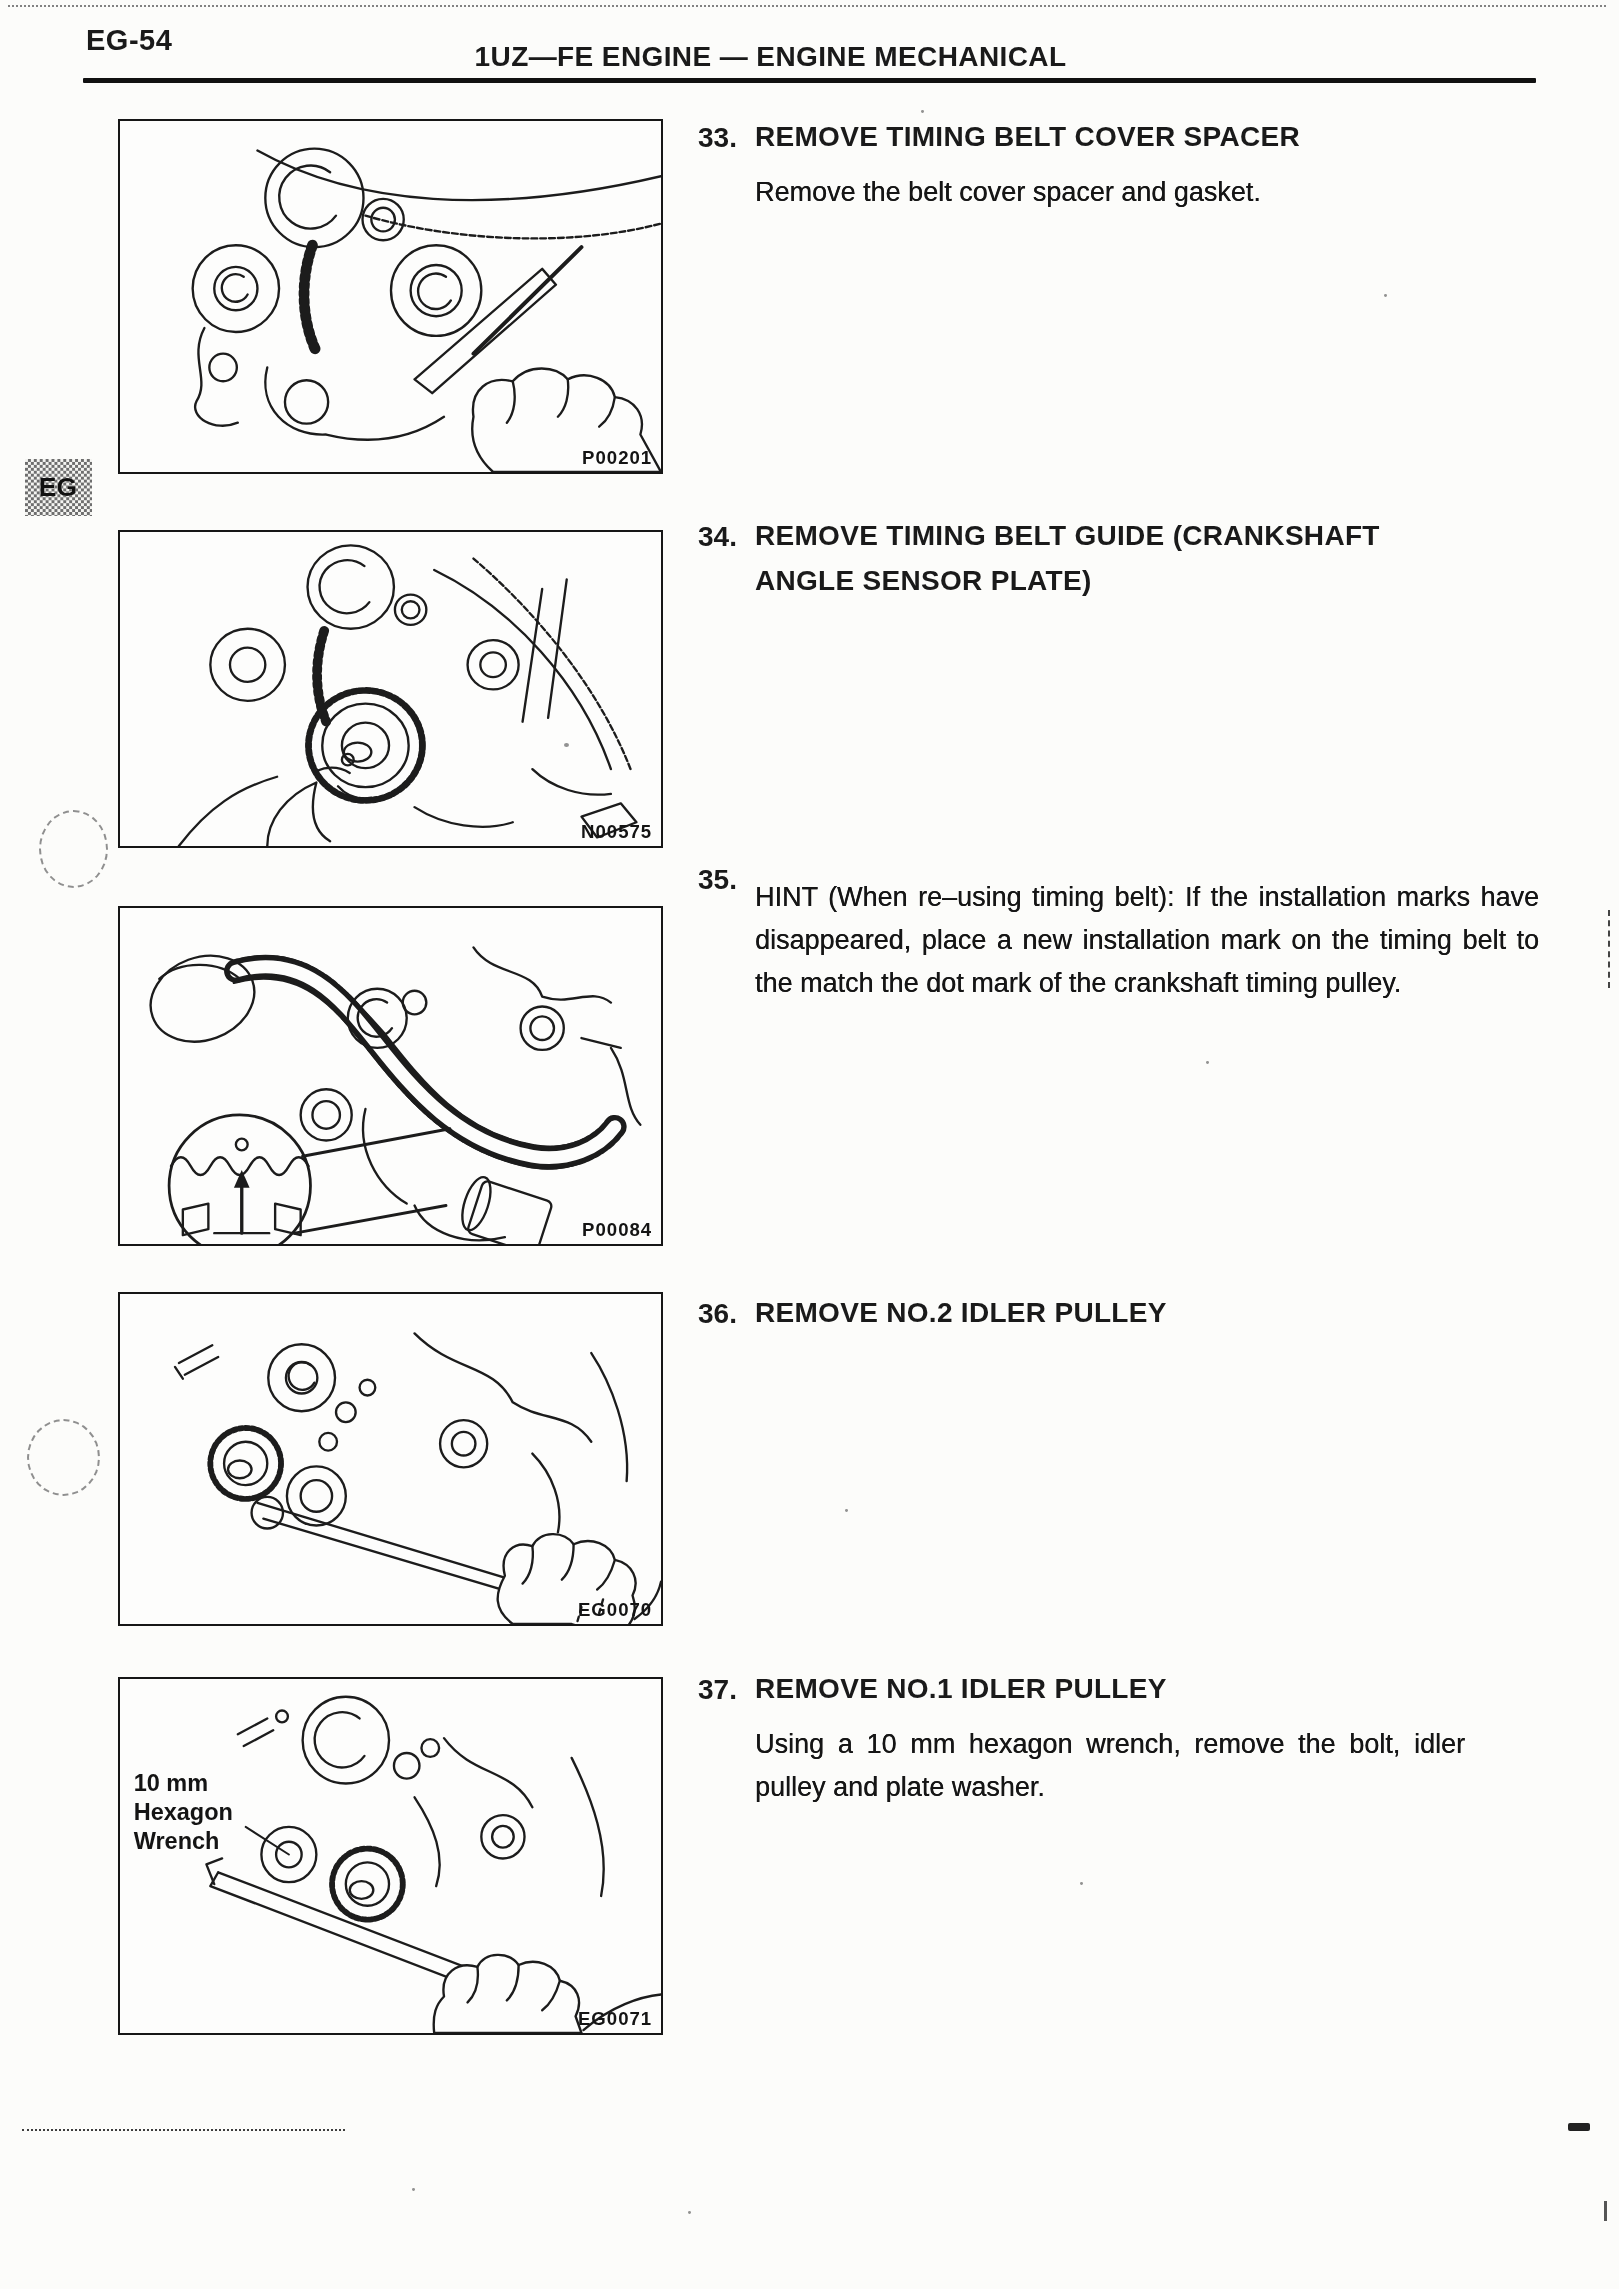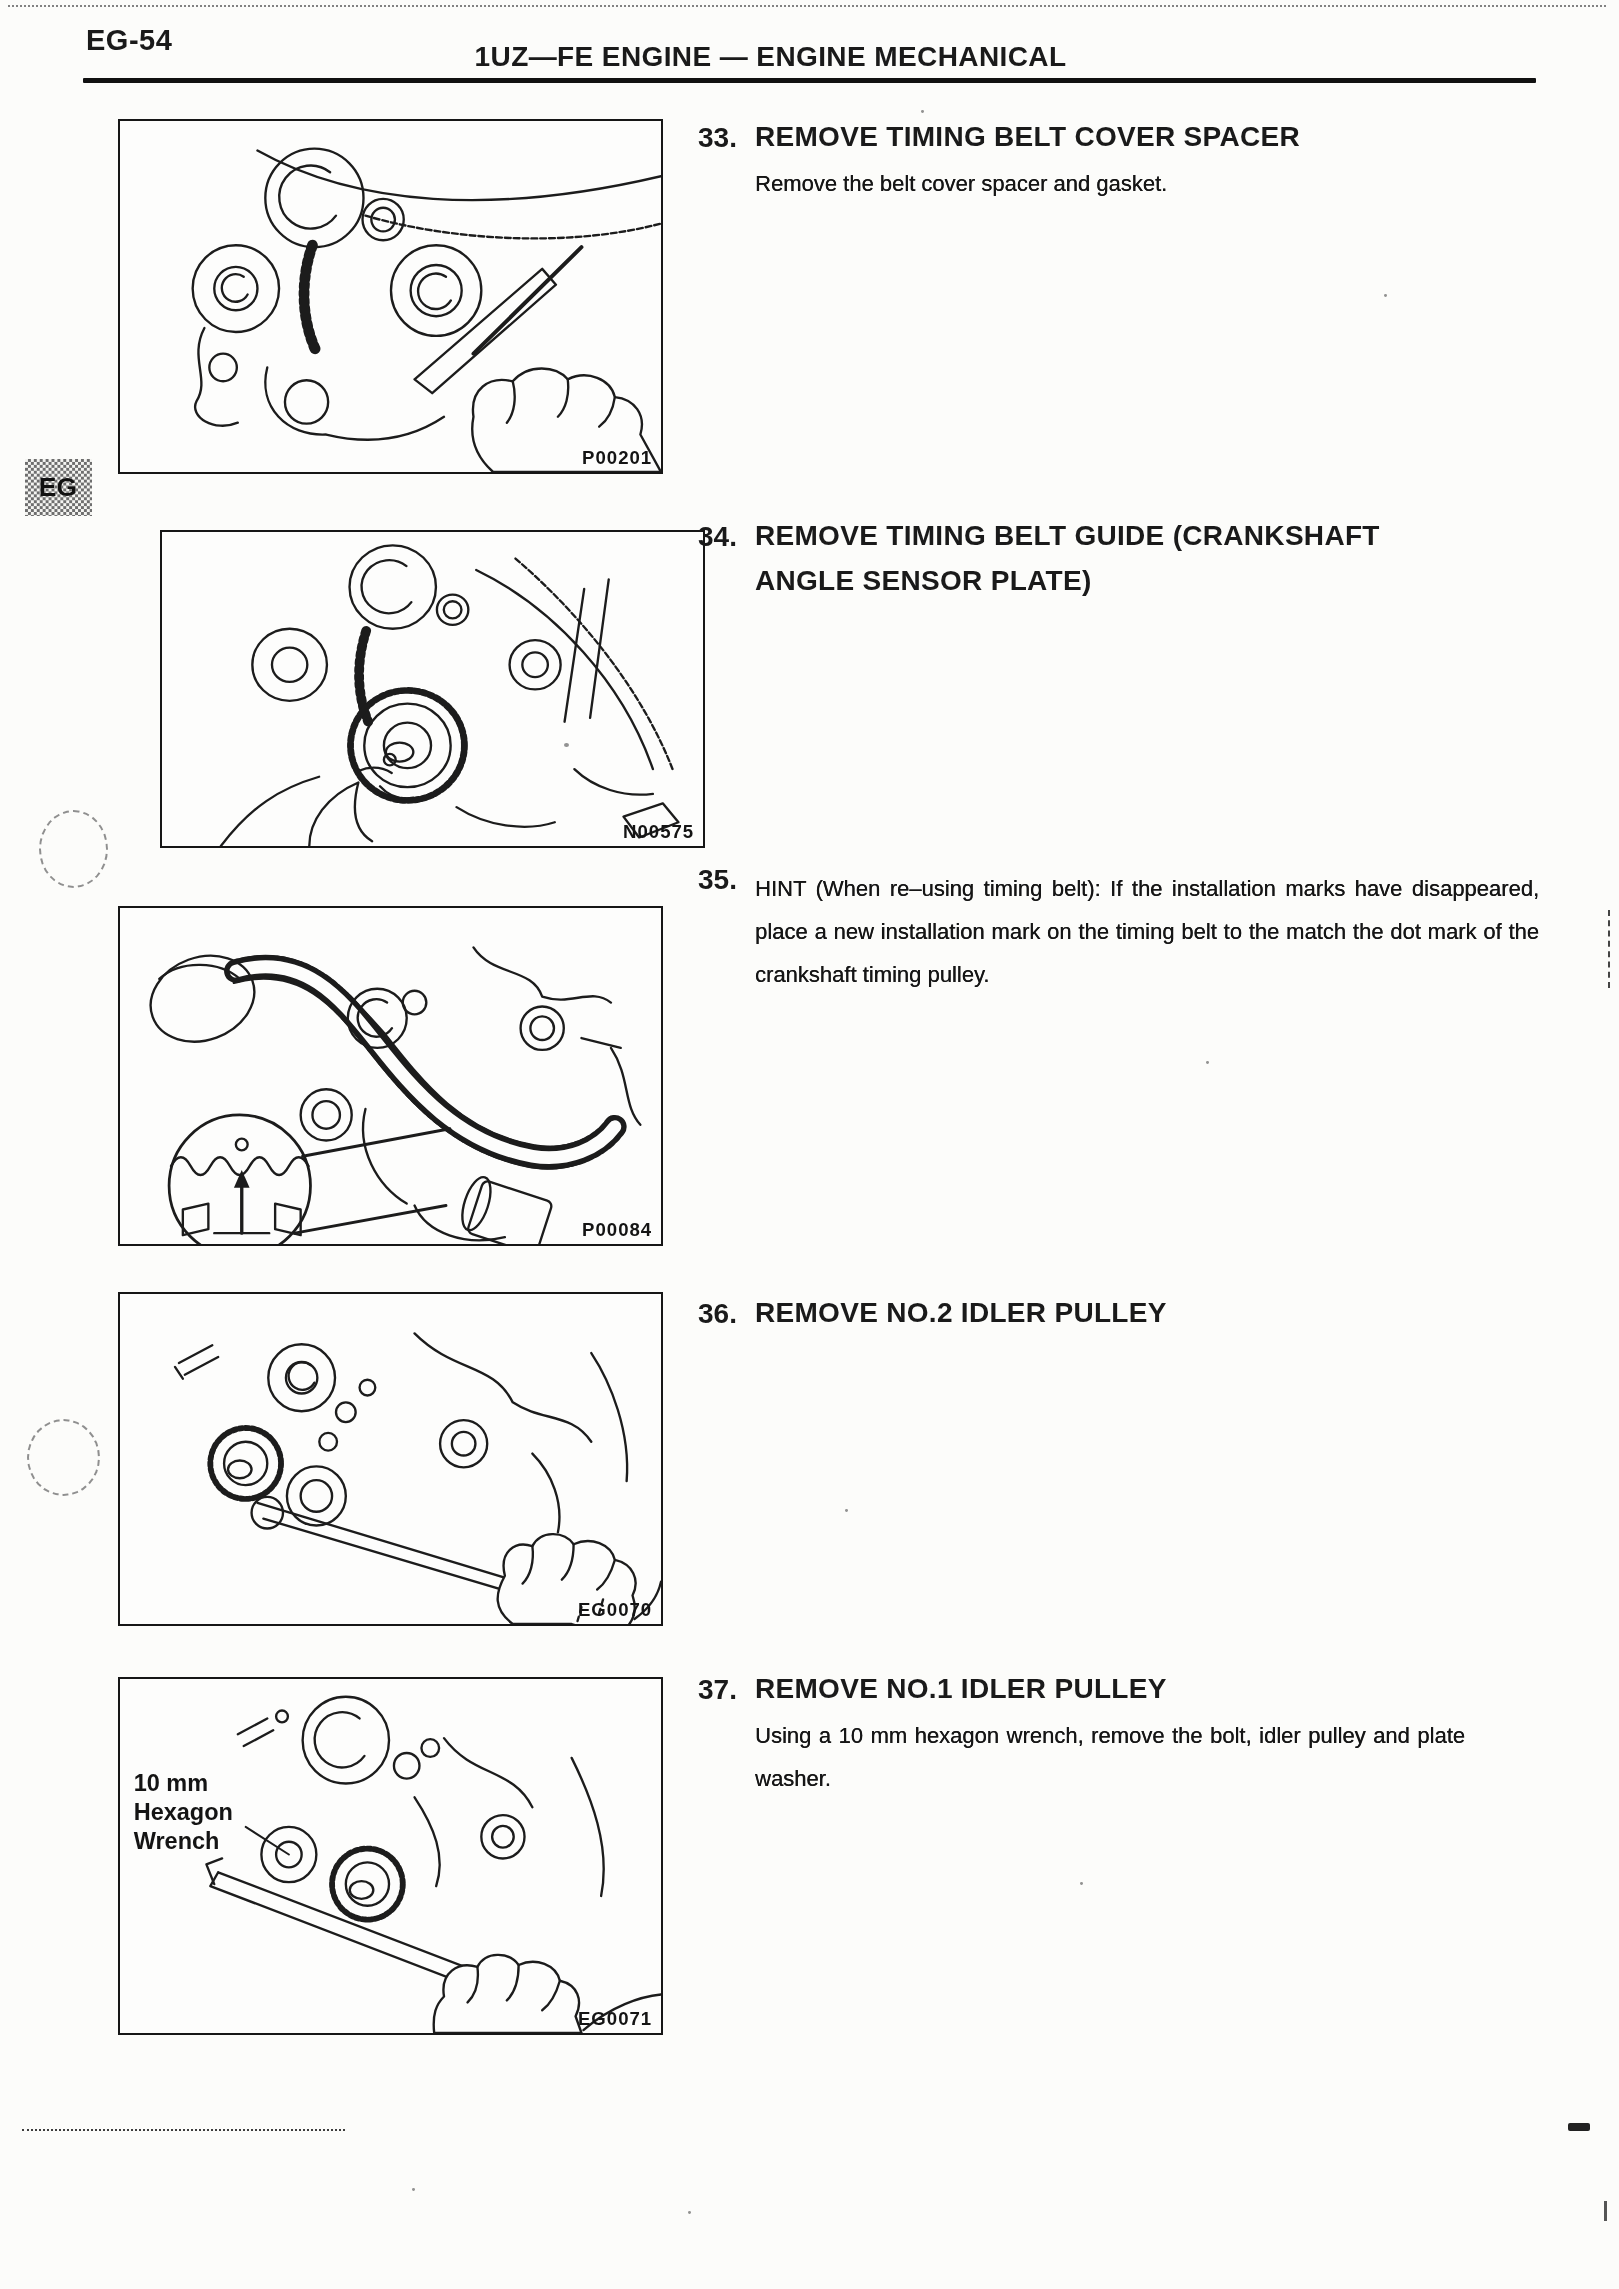--- a/index.html
+++ b/index.html
@@ -20,30 +20,30 @@
     background:repeating-conic-gradient(#6e6e6e 0% 25%,#f5f5f2 0% 50%) 0 0/5.9px 5.9px;
     display:flex;align-items:center;justify-content:center;
     font-size:26.5px;font-weight:700;color:#111;text-shadow:0 0 1px #fff;
   }
   
   .fig{position:absolute;left:118px;width:545px;border:2.9px solid #161616;background:#fdfdfc;box-sizing:border-box;}
   .fig svg{display:block;width:100%;height:100%;}
   .fig-code{position:absolute;right:8.8px;bottom:2.9px;font-size:18.6px;font-weight:600;letter-spacing:1px;color:#141414;}
   .fig-label{position:absolute;left:13.7px;top:90px;width:123px;font-size:23.5px;font-weight:600;line-height:29px;color:#141414;}
   #fig1{top:119px;height:355px;}
-  #fig2{top:530px;height:318px;margin-left:42px;}
+  #fig2{top:530px;height:318px;}
   #fig3{top:906px;height:340px;}
   #fig4{top:1292px;height:334px;}
   #fig5{top:1677px;height:358px;}
   
   .step{position:absolute;left:698px;display:flex;}
   .step .num{width:57px;font-size:28px;font-weight:700;flex:none;}
   .step .content{width:806px;}
   .step .heading{font-size:28px;font-weight:700;line-height:45px;letter-spacing:0.3px;margin-top:-7.8px;}
-  .step .body{font-size:22px;line-height:43px;margin-top:3px;text-align:justify;color:#151515;text-shadow:0.3px 0 0 #222;}
+  .step .body{font-size:27px;line-height:43px;margin-top:12px;text-align:justify;color:#151515;text-shadow:0.3px 0 0 #222;}
   #step33{top:122px;} #step34{top:521px;} #step35{top:864px;justify-content:center;} #step36{top:1298px;} #step37{top:1674px;}
   #step34 .heading{max-width:647px;}
   #step35 .body{width:784px;}
   #step37 .body{width:710px;}
   
   .notch{position:absolute;border:2px dashed #8f8f8f;border-radius:50%;background:transparent;}
   #notch1{left:39px;top:810px;width:65px;height:74px;}
   #notch2{left:27.4px;top:1419px;width:69px;height:73px;}
   .bottom-specks{position:absolute;left:21.6px;top:2129px;width:323px;border-top:2.9px dotted #3d3d3d;}
   .edge-dash{position:absolute;left:1608px;top:910px;height:78px;border-left:2.9px dashed #444;}

